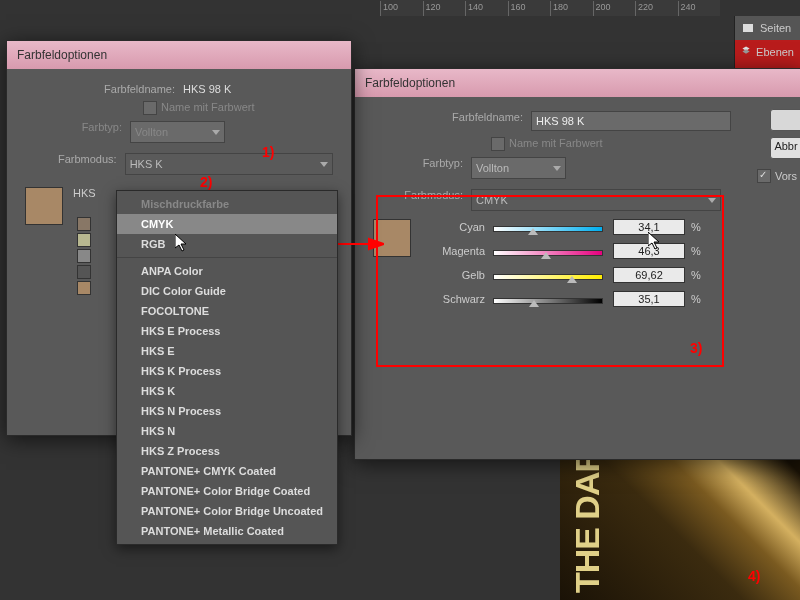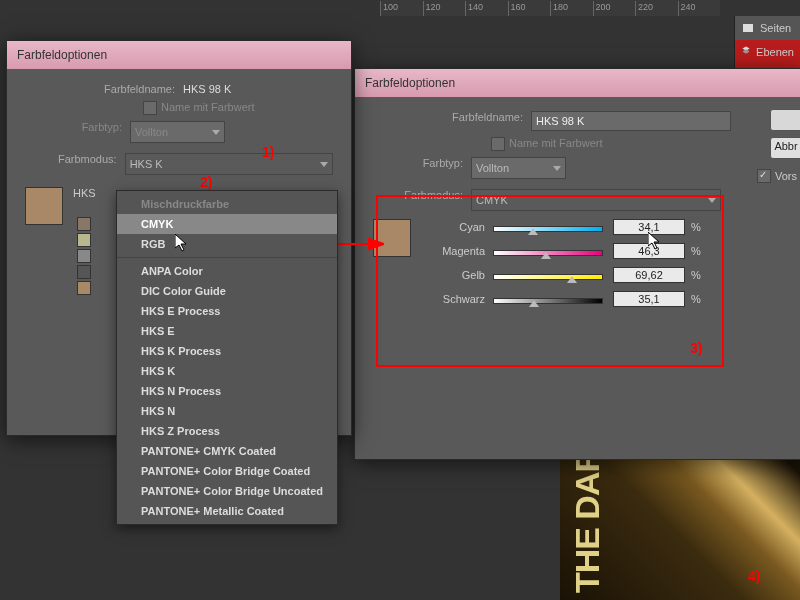--- a/index.html
+++ b/index.html
@@ -400,20 +400,21 @@
   </div>
 </div>
 
 <div class="dropdown" style="left:116px; top:190px;">
   <div class="item disabled">Mischdruckfarbe</div>
   <div class="item hover">CMYK</div>
   <div class="item">RGB</div>
   <div class="sep"></div>
   <div class="item">ANPA Color</div>
   <div class="item">DIC Color Guide</div>
+  <div class="item">FOCOLTONE</div>
   <div class="item">HKS E Process</div>
   <div class="item">HKS E</div>
   <div class="item">HKS K Process</div>
   <div class="item">HKS K</div>
   <div class="item">HKS N Process</div>
   <div class="item">HKS N</div>
   <div class="item">HKS Z Process</div>
   <div class="item">PANTONE+ CMYK Coated</div>
   <div class="item">PANTONE+ Color Bridge Coated</div>
   <div class="item">PANTONE+ Color Bridge Uncoated</div>

